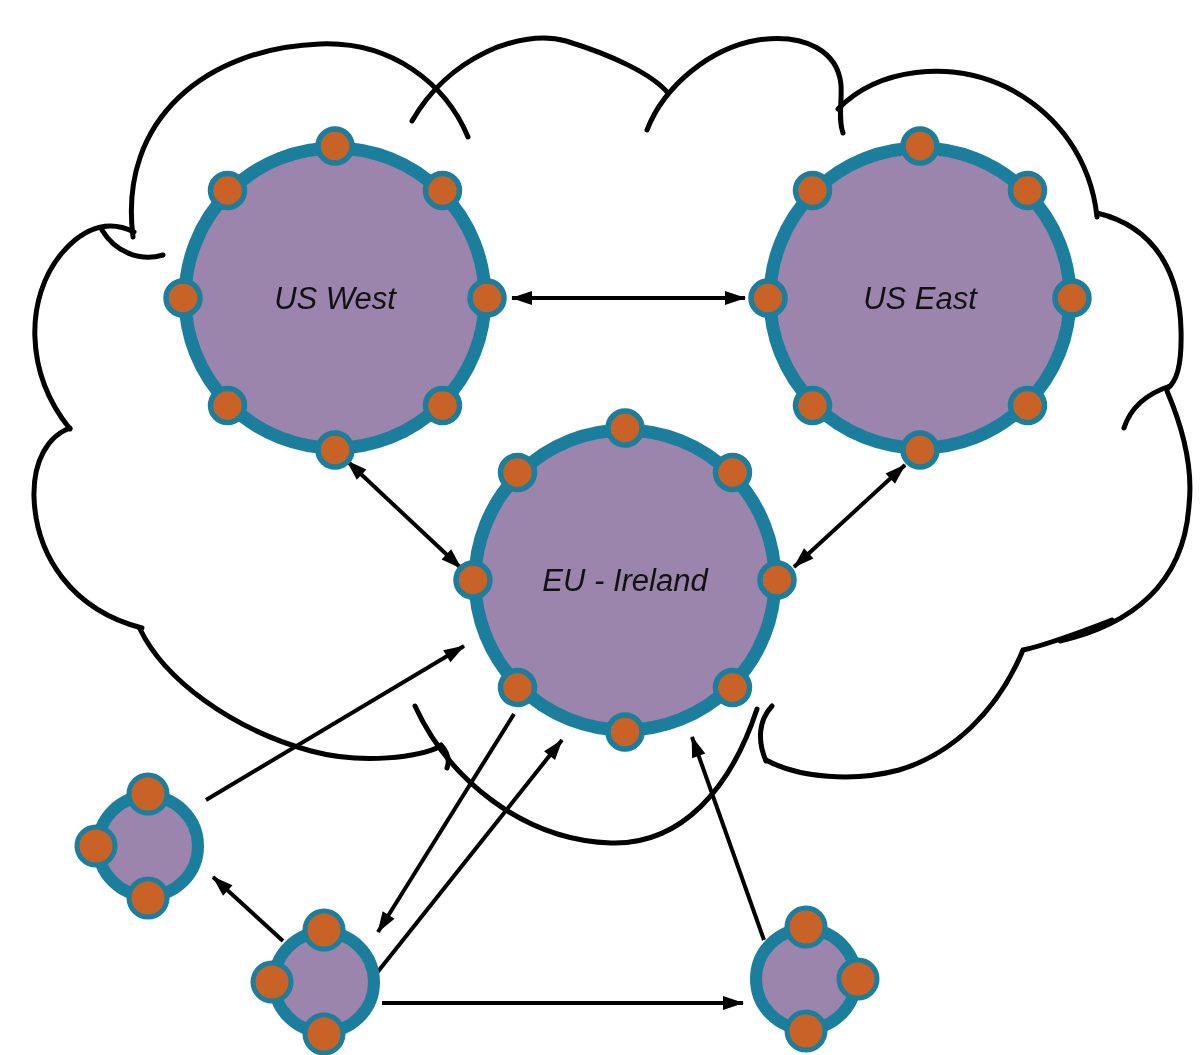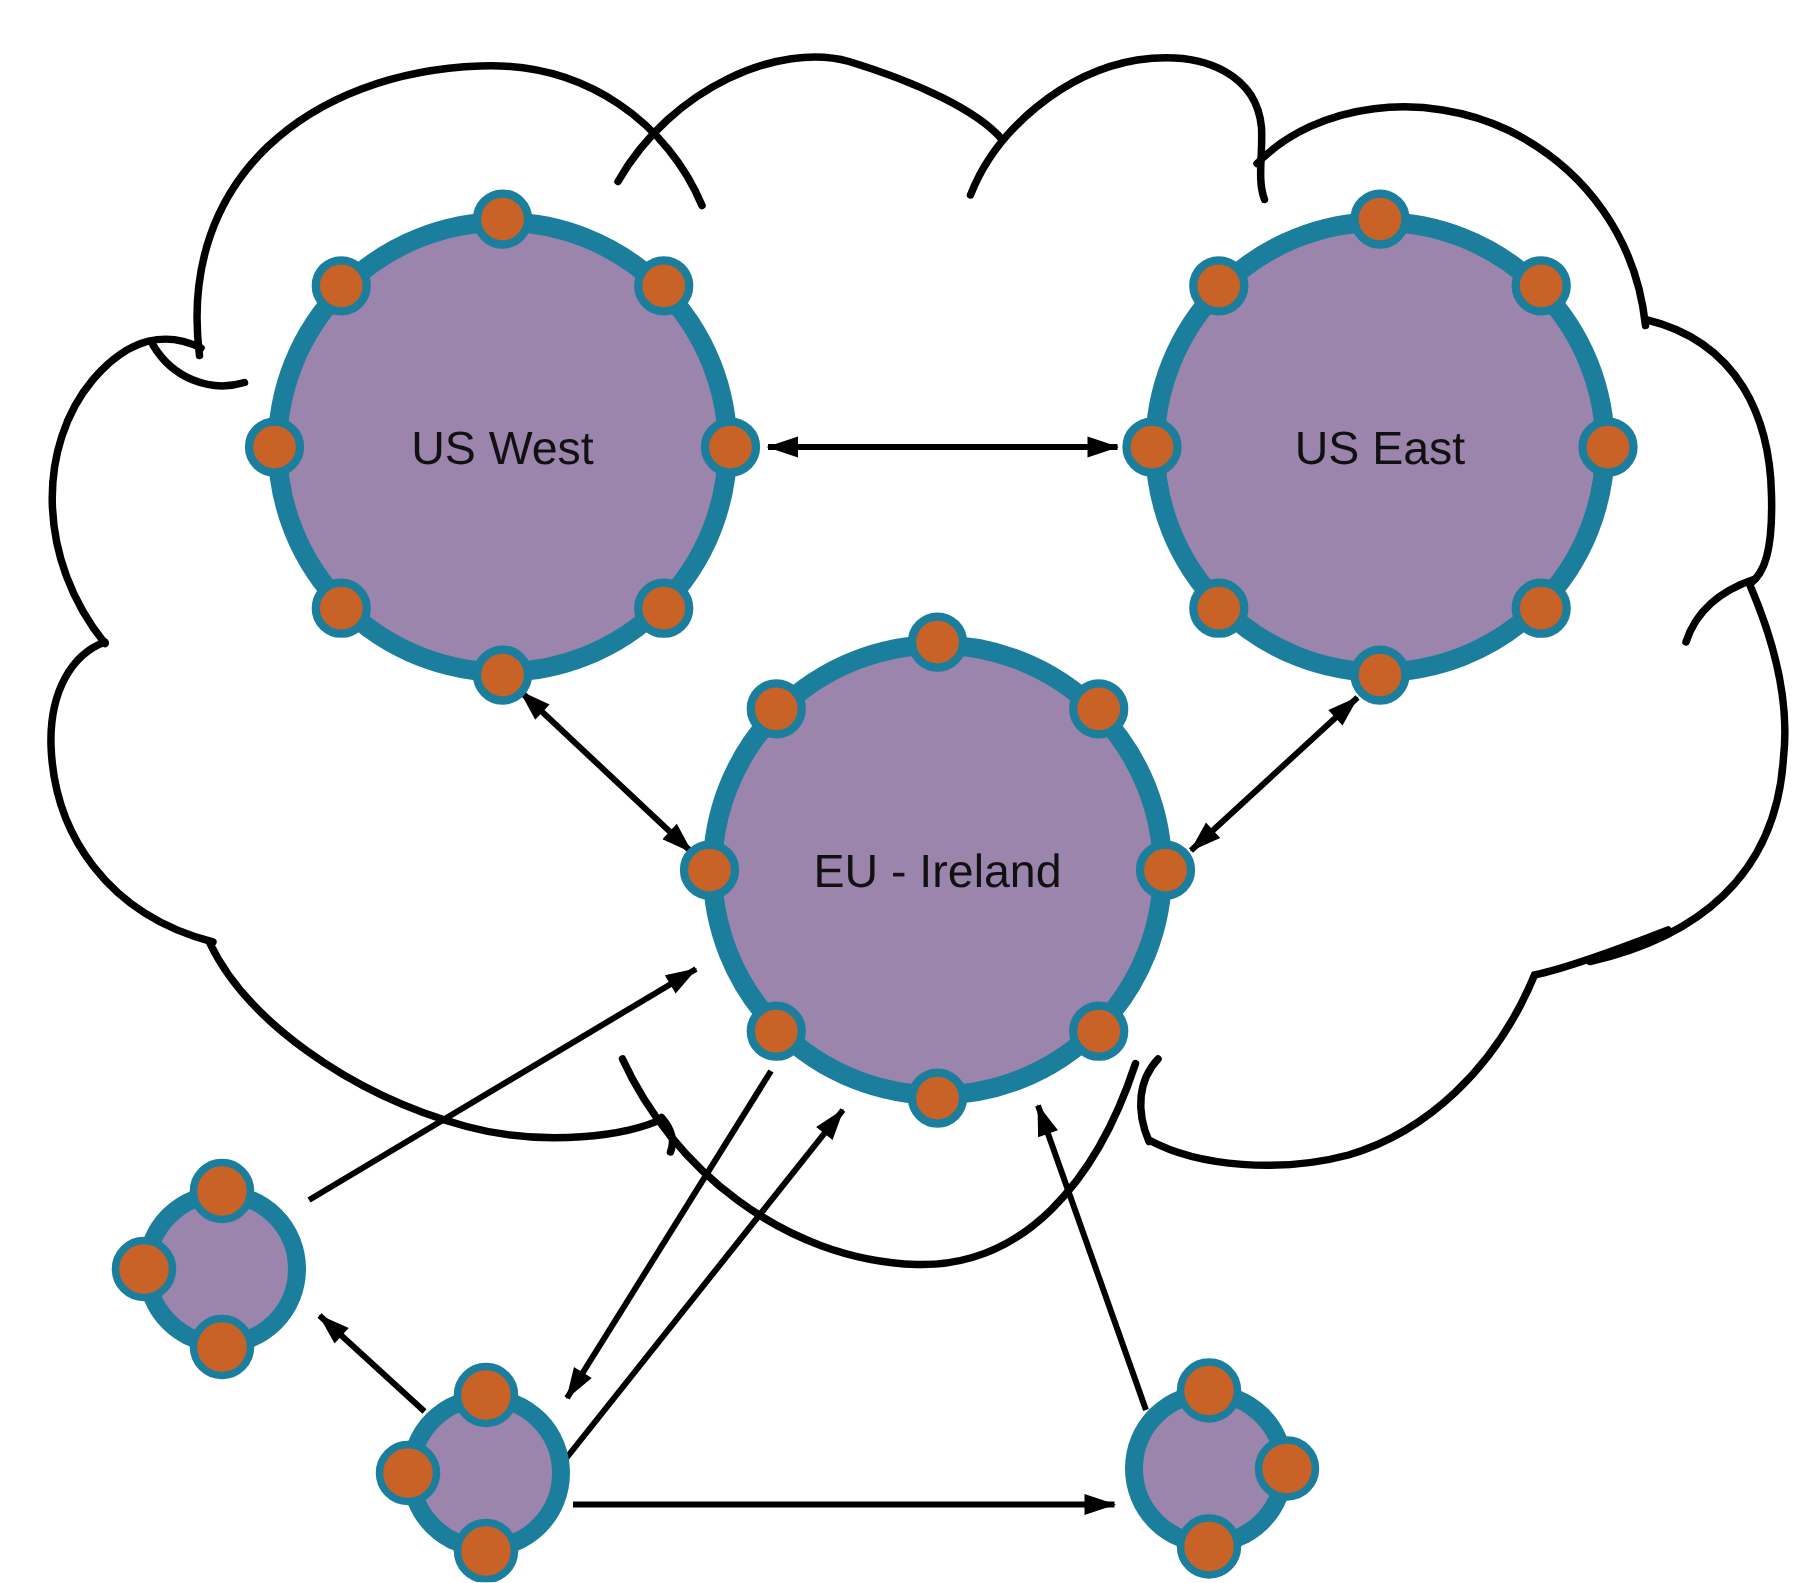--- a/index.html
+++ b/index.html
@@ -6,20 +6,21 @@
     margin: 0;
     padding: 0;
     background: #ffffff;
   }
   .canvas {
     position: relative;
     width: 1200px;
     height: 1055px;
     background: #ffffff;
     overflow: hidden;
+    font-style: italic;
   }
   svg {
     display: block;
   }
   svg text.region-label {
     font-family: "Liberation Sans", sans-serif;
     font-size: 31px;
     fill: #111111;
   }
 </style>

